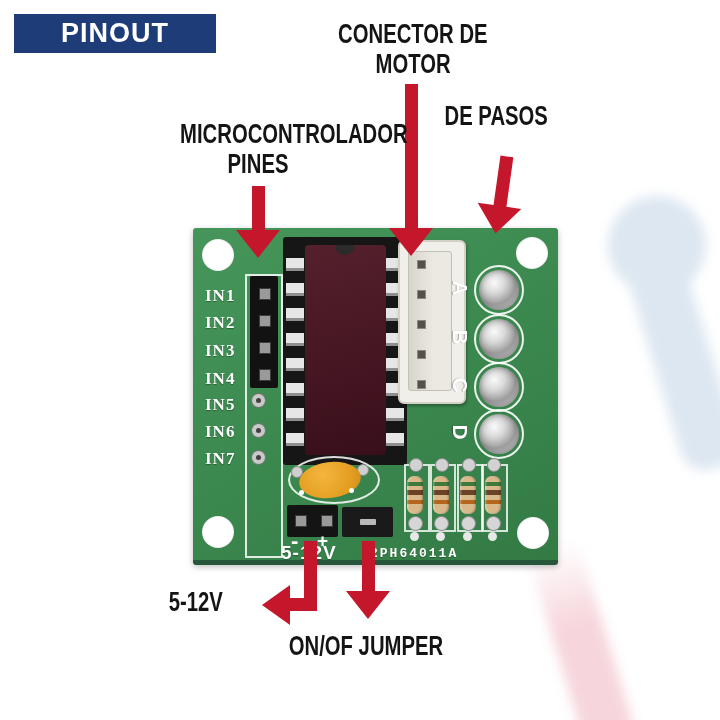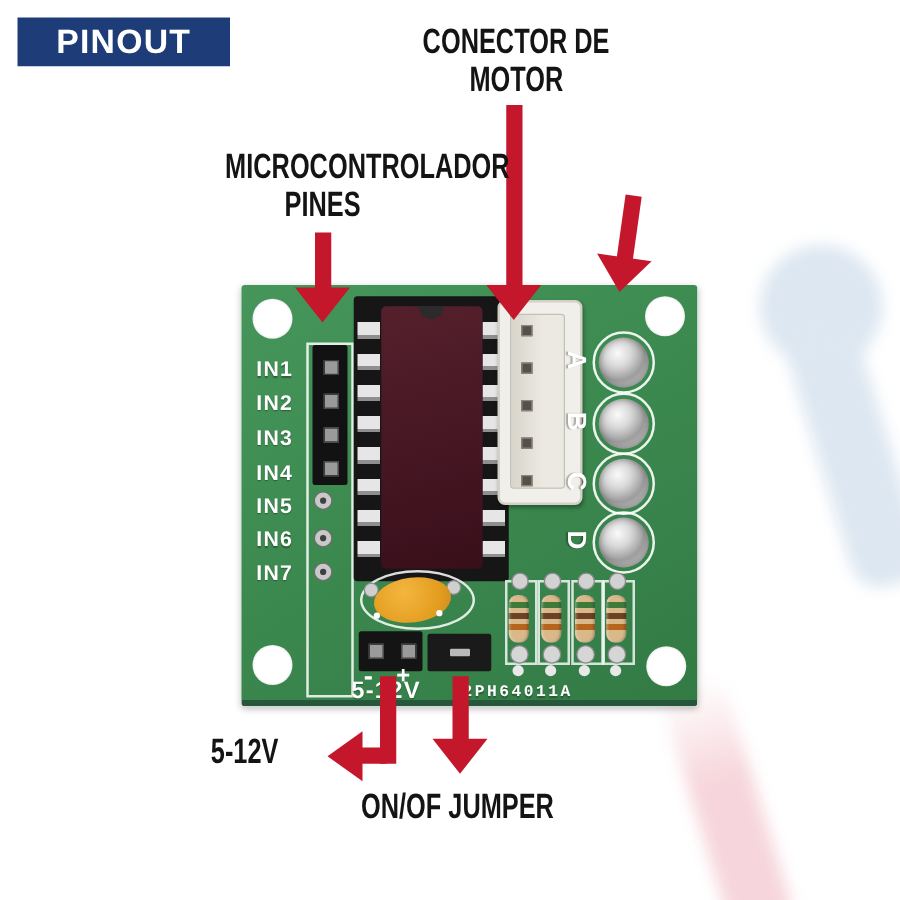--- a/index.html
+++ b/index.html
@@ -8,21 +8,21 @@
     background:#ffffff;
     font-family:"Liberation Sans", sans-serif;
   }
   
   .wm{position:absolute;z-index:0;filter:blur(6px);}
   .wm-blue-head{left:608px;top:196px;width:98px;height:98px;border-radius:50%;background:#dde7f1;}
   .wm-blue-stick{left:656px;top:262px;width:58px;height:210px;border-radius:24px;background:#dde7f1;transform:rotate(-17deg);}
   .wm-pink-stick{left:556px;top:540px;width:52px;height:210px;border-radius:20px;
      background:linear-gradient(to top,#f6d6dc 60%,rgba(246,214,220,0));transform:rotate(-17deg);}
   
-  .badge{position:absolute;left:14px;top:14px;width:170px;height:39px;background:#1e3c78;z-index:6;
+  .badge{position:absolute;left:14px;top:14px;width:202px;height:39px;background:#1e3c78;z-index:6;
          display:flex;align-items:center;justify-content:center;}
   .badge span{color:#fff;font-weight:bold;font-size:27px;letter-spacing:1px;}
   
   .ann{position:absolute;width:220px;text-align:center;color:#141414;z-index:6;}
   .ann .line{display:block;height:30px;line-height:30px;font-weight:bold;font-size:26px;white-space:nowrap;}
   .ann .line>span{display:inline-block;transform:scale(0.78,1.08);transform-origin:center;}
   
   .shaft{position:absolute;background:#c4172c;z-index:5;}
   .head-down{position:absolute;width:0;height:0;z-index:5;
     border-left:22px solid transparent;border-right:22px solid transparent;border-top:28px solid #c4172c;}
@@ -30,21 +30,21 @@
     border-top:20px solid transparent;border-bottom:20px solid transparent;border-right:28px solid #c4172c;}
   .arrow-rot{position:absolute;z-index:5;}
   
   .board{position:absolute;left:193px;top:228px;width:365px;height:332px;z-index:1;
     background:linear-gradient(150deg,#46965b 0%,#3c8a50 45%,#337a45 100%);
     border-radius:3px;border-bottom:5px solid #26573a;box-shadow:0 2px 6px rgba(0,0,0,.25);}
   .hole{position:absolute;border-radius:50%;background:#ffffff;width:32px;height:32px;box-shadow:inset 0 0 2px rgba(0,0,0,.2);}
   .silk{position:absolute;border:2px solid rgba(255,255,255,.85);background:transparent;}
   
   .in-label{position:absolute;left:12px;color:#fff;font-weight:bold;font-size:17px;letter-spacing:1px;
-    font-family:Liberation Sans, sans-serif;text-shadow:0 1px 1px rgba(0,0,0,.35);}
+    font-family:Liberation Serif, serif;text-shadow:0 1px 1px rgba(0,0,0,.35);}
   
   .pin-header{position:absolute;left:57px;top:48px;width:28px;height:112px;background:#121212;border-radius:2px;}
   .pin-contact{position:absolute;left:9px;width:10px;height:10px;background:#9a9a9a;border:1px solid #3c3c3c;}
   .through-hole{position:absolute;width:13px;height:13px;border-radius:50%;background:#c9c9c9;border:1px solid #6d6d6d;}
   .through-hole::after{content:"";position:absolute;left:4px;top:4px;width:5px;height:5px;border-radius:50%;background:#404040;}
   
   .ic-socket{position:absolute;left:90px;top:9px;width:124px;height:228px;background:#161616;border-radius:3px;}
   .ic-chip{position:absolute;left:22px;top:8px;width:81px;height:210px;border-radius:4px;
     background:linear-gradient(165deg,#54202c 0%,#461623 55%,#380f1a 100%);}
   .ic-notch{position:absolute;left:52px;top:8px;width:20px;height:10px;border-radius:0 0 10px 10px;background:#2b2b2b;}
@@ -94,20 +94,21 @@
 
 <div class="badge">
   <span>PINOUT</span>
 </div>
 
 <div class="ann" style="left:303px;top:18px;">
   <span class="line"><span>CONECTOR DE</span></span>
   <span class="line"><span>MOTOR</span></span>
 </div>
 <div class="ann" style="left:386px;top:100px;">
+  <span class="line"><span>DE PASOS</span></span>
 </div>
 <div class="ann" style="left:148px;top:118px;">
   <span class="line"><span>MICROCONTROLADOR</span></span>
   <span class="line"><span>PINES</span></span>
 </div>
 <div class="ann" style="left:86px;top:586px;">
   <span class="line"><span>5-12V</span></span>
 </div>
 <div class="ann" style="left:256px;top:630px;">
   <span class="line"><span>ON/OF JUMPER</span></span>

